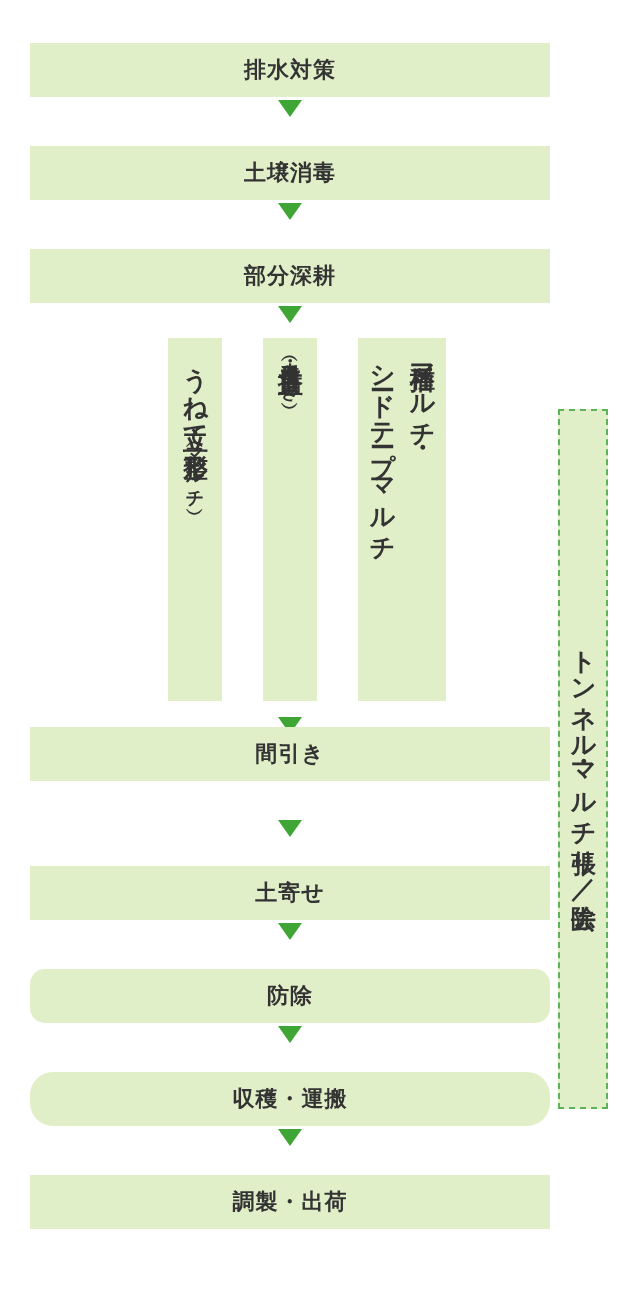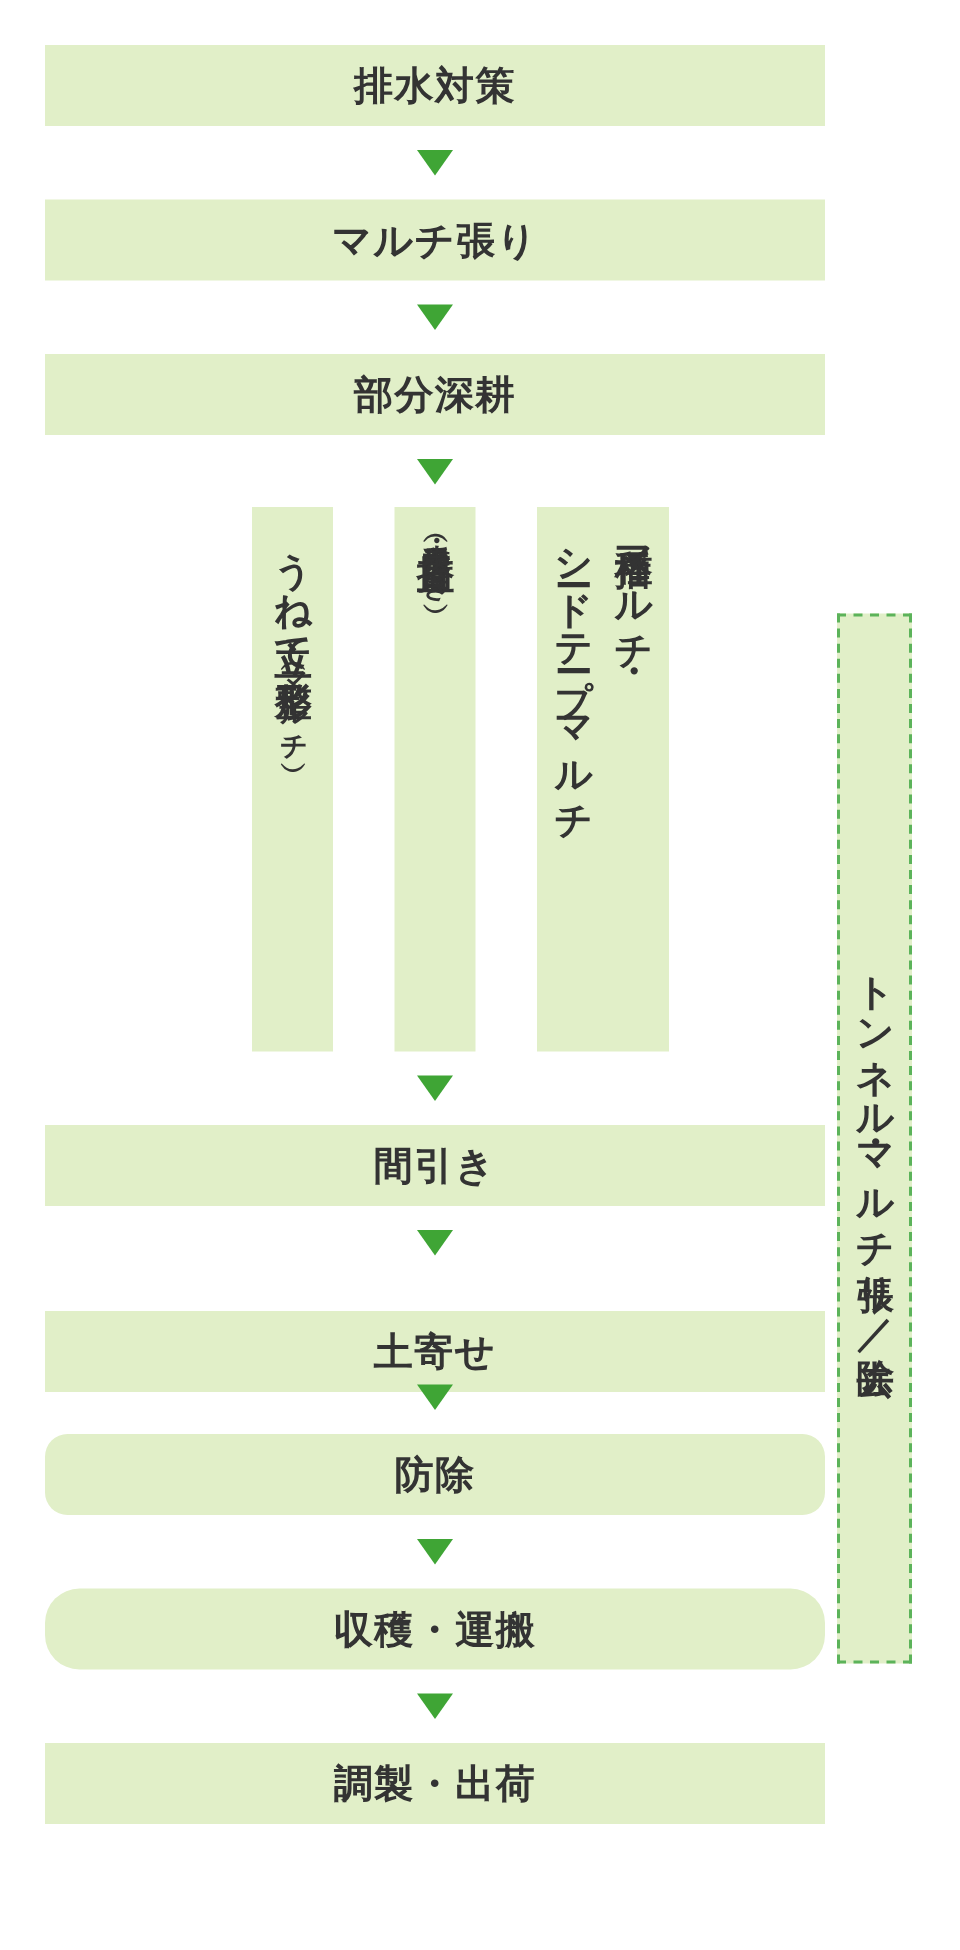--- a/index.html
+++ b/index.html
@@ -1,20 +1,20 @@
 <!DOCTYPE html>
 <html><head>
   <meta charset="utf-8">
   <style>
     html, body { margin: 0; padding: 0; background: #ffffff; }
     body { width: 640px; height: 1300px; position: relative; overflow: hidden;
            font-family: "DejaVu Sans", "Liberation Sans", sans-serif; color: #333333; }
     .hbox { position: absolute; left: 30px; width: 520px; height: 54px; background: #e1efc8;
             display: flex; align-items: center; justify-content: center;
-            font-size: 26px; font-weight: bold; letter-spacing: 1px; }
+            font-size: 22px; font-weight: bold; letter-spacing: 1px; margin-top: 13px; }
     .arrow { position: absolute; left: 278px; width: 0; height: 0;
              border-left: 12px solid transparent; border-right: 12px solid transparent;
              border-top: 17px solid #3fa535; }
     .vbox { position: absolute; top: 338px; height: 363px; background: #e1efc8;
             display: flex; justify-content: center; }
     .vtext { writing-mode: vertical-rl; text-orientation: upright; font-size: 25px; font-weight: bold;
              padding-top: 12px; line-height: 34px; }
     .vsub { font-size: 18px; font-weight: bold; }
     .vtext-cols { writing-mode: vertical-rl; font-size: 25px; font-weight: bold; padding-top: 10px;
                   line-height: 40px; }
@@ -25,21 +25,21 @@
   </style>
 </head>
 <body>
 
 <div class="hbox" style="top:30px;">
   <span>排水対策</span>
 </div>
 <div class="arrow" style="top:100px;"></div>
 
 <div class="hbox" style="top:133px;">
-  <span>マルチ張り</span>
+  <span>土壌消毒</span>
 </div>
 <div class="arrow" style="top:203px;"></div>
 
 <div class="hbox" style="top:236px;text-align:center;">
   <span>部分深耕</span>
 </div>
 <div class="arrow" style="top:306px;"></div>
 
 <div class="vbox" style="left:168px; width:54px;">
   <div class="vtext">
@@ -54,26 +54,26 @@
 </div>
 
 <div class="vbox" style="left:358px; width:88px;">
   <div class="vtext-cols">
     <span>播種マルチ・</span><br><span>シードテープマルチ</span>
   </div>
 </div>
 
 <div class="arrow" style="top:717px;"></div>
 
-<div class="hbox" style="top:750px;">
+<div class="hbox" style="top:714px;">
   <span>間引き</span>
 </div>
 <div class="arrow" style="top:820px;"></div>
 
-<div class="hbox" style="top:874px;">
+<div class="hbox" style="top:853px;">
   <span>土寄せ</span>
 </div>
 <div class="arrow" style="top:923px;"></div>
 
 <div class="hbox" style="top:956px;border-radius:15px;">
   <span>防除</span>
 </div>
 <div class="arrow" style="top:1026px;"></div>
 
 <div class="hbox" style="top:1059px;border-radius:23px;">

